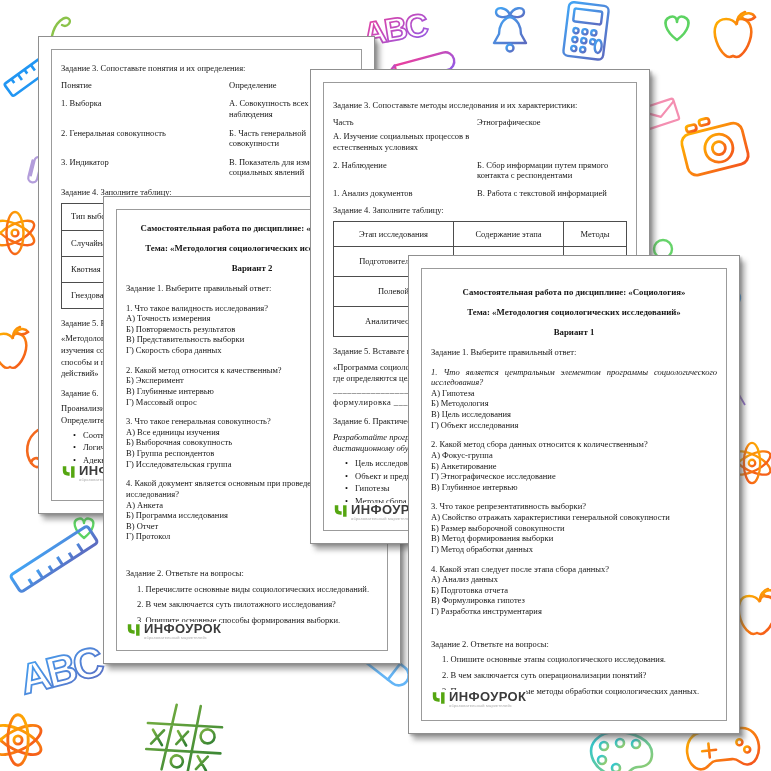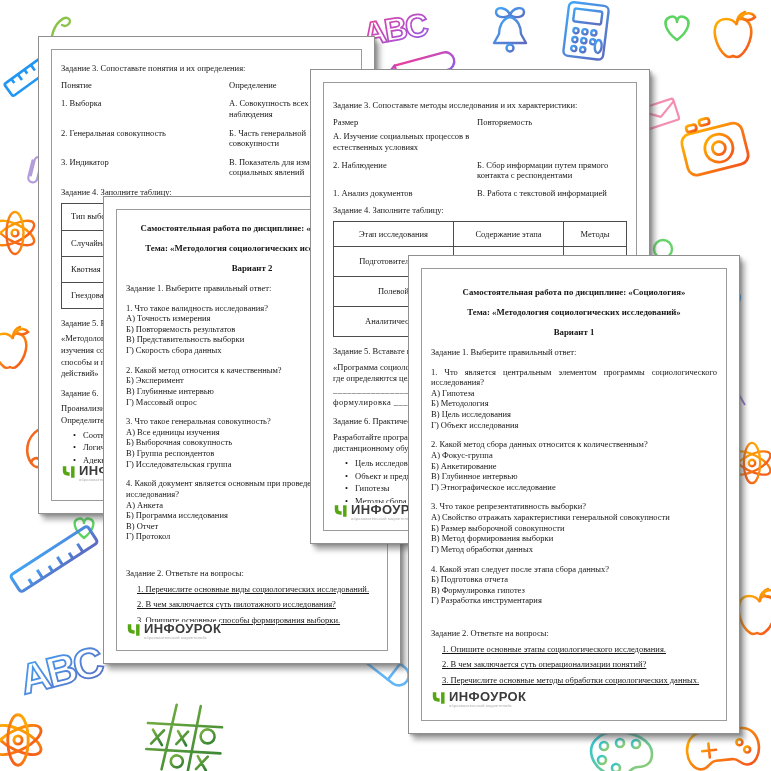--- a/index.html
+++ b/index.html
@@ -12,33 +12,33 @@
   
   .page{position:absolute;background:#fff;border:1px solid #8f8f8f;
         box-shadow:5px 6px 5px rgba(80,80,80,.45),2px 2px 2px rgba(90,90,90,.35);}
   .doc{position:absolute;inset:12px;border:1px solid #9b9b9b;overflow:hidden;
        font-family:"Liberation Serif",serif;font-size:8.5px;line-height:1.25;color:#161616;
        padding:10px 9px;box-sizing:border-box;}
   .hc{font-weight:bold;text-align:center;font-size:8.8px;margin:0 0 9px 0;}
   .t{margin:9px 0 5px 0;}
   .q{margin-top:9px;}
   .opt{margin:0;}
-  .just{text-align:justify;}
+  .just{text-align:justify;font-style:italic;}
   .match{display:grid;grid-template-columns:150px 1fr;column-gap:18px;margin:8px 0 7px 0;}
   .matchC{display:grid;grid-template-columns:138px 1fr;column-gap:6px;margin:0 0 7px 0;}
   table{border-collapse:collapse;width:100%;table-layout:fixed;}
   td{border:1px solid #4d4d4d;padding:0 4px;vertical-align:middle;}
   .tblA td{height:25px;}
   .tblA tr:first-child td{height:26px;}
   .tblA td:first-child{padding-left:9px;}
   .tblC td{height:29px;text-align:center;}
   .tblC tr:first-child td{height:24px;}
   .blt{padding-left:22px;position:relative;margin:2px 0;}
   .blt:before{content:"•";position:absolute;left:12px;}
-  .nit{padding-left:24px;text-indent:-13px;margin:5px 0;text-decoration:underline;}
+  .nit{padding-left:24px;text-indent:-13px;margin:5px 0;}
   .frag{margin:1px 0;}
   .blank{letter-spacing:.5px;}
 
   
   .logo{position:absolute;left:10px;display:flex;align-items:flex-start;gap:3px;background:#fff;}
   .logo-txt{font-family:"Liberation Sans",sans-serif;font-weight:bold;font-size:13px;
             letter-spacing:.4px;color:#3b3b3b;line-height:1;}
   .logo-tag{font-family:"Liberation Sans",sans-serif;font-size:4px;color:#a9a9a9;
             letter-spacing:.2px;margin-top:1px;line-height:1;}
 </style>
@@ -388,22 +388,22 @@
         <div class="logo-tag">образовательный маркетплейс</div>
       </div>
     </div>
   </div>
 </div>
 
 <div class="page" style="left:310px;top:69px;width:338px;height:473px;z-index:3;">
   <div class="doc" style="padding-top:16px;">
     <div class="frag">Задание 3. Сопоставьте методы исследования и их характеристики:</div>
     <div class="matchC" style="margin-top:6px;margin-bottom:4px;">
-      <div>Размер</div>
-      <div>Повторяемость</div>
+      <div>Часть</div>
+      <div>Этнографическое</div>
     </div>
     <div class="matchC">
       <div>А. Изучение социальных процессов в естественных условиях</div>
     </div>
     <div class="matchC">
       <div>2. Наблюдение</div>
       <div>Б. Сбор информации путем прямого контакта с респондентами</div>
     </div>
     <div class="matchC">
       <div>1. Анализ документов</div>
@@ -478,32 +478,33 @@
       <div class="just">1. Что является центральным элементом программы социологического исследования?</div>
       <div class="opt">А) Гипотеза</div>
       <div class="opt">Б) Методология</div>
       <div class="opt">В) Цель исследования</div>
       <div class="opt">Г) Объект исследования</div>
     </div>
     <div class="q">
       <div>2. Какой метод сбора данных относится к количественным?</div>
       <div class="opt">А) Фокус-группа</div>
       <div class="opt">Б) Анкетирование</div>
+      <div class="opt">Г) Этнографическое исследование</div>
       <div class="opt">В) Глубинное интервью</div>
-      <div class="opt">Г) Этнографическое исследование</div>
     </div>
     <div class="q">
       <div>3. Что такое репрезентативность выборки?</div>
       <div class="opt">А) Свойство отражать характеристики генеральной совокупности</div>
       <div class="opt">Б) Размер выборочной совокупности</div>
       <div class="opt">В) Метод формирования выборки</div>
       <div class="opt">Г) Метод обработки данных</div>
     </div>
     <div class="q">
       <div>4. Какой этап следует после этапа сбора данных?</div>
+      <div class="opt">А) Анализ данных</div>
       <div class="opt">Б) Подготовка отчета</div>
       <div class="opt">В) Формулировка гипотез</div>
       <div class="opt">Г) Разработка инструментария</div>
     </div>
 
     <div class="t" style="margin-top:22px;">Задание 2. Ответьте на вопросы:</div>
     <div class="nit">1.  Опишите основные этапы социологического исследования.</div>
     <div class="nit">2.  В чем заключается суть операционализации понятий?</div>
     <div class="nit">3.  Перечислите основные методы обработки социологических данных.</div>
 

